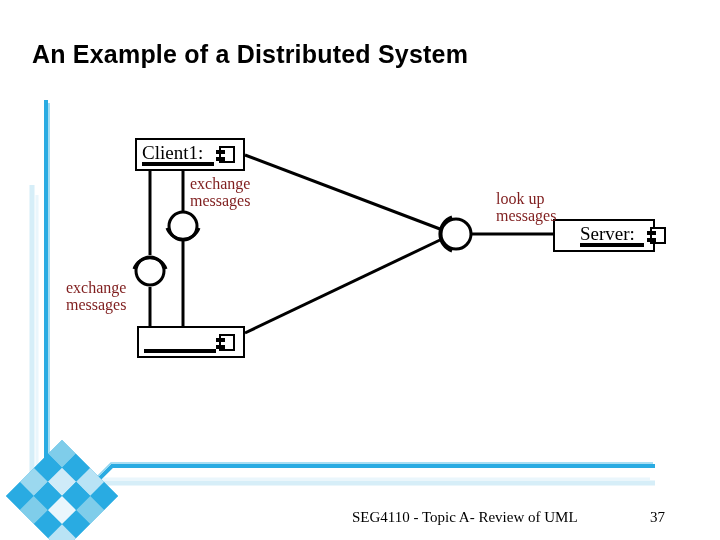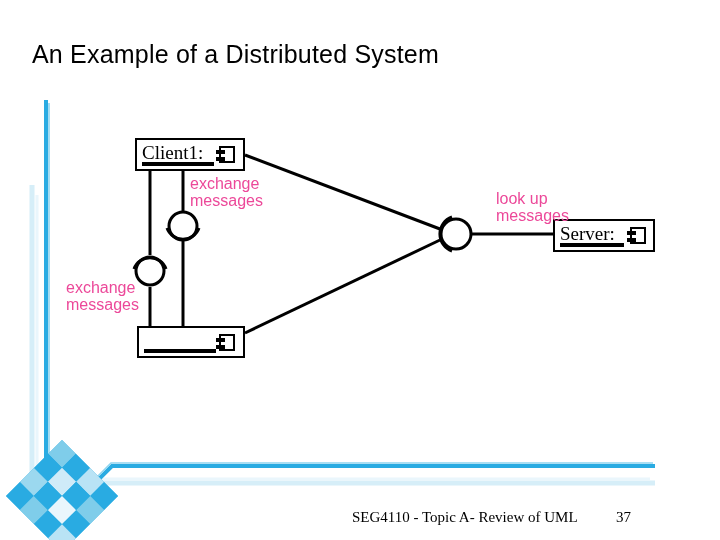--- a/index.html
+++ b/index.html
@@ -18,21 +18,21 @@
   }
 
   
   #slide-title {
     position: absolute;
     left: 32px;
     top: 40px;
     width: 640px;
     font-family: "Liberation Sans", sans-serif;
     font-size: 25px;
-    font-weight: normal;
+    font-weight: bold;
     color: #000000;
     letter-spacing: 0.2px;
     white-space: nowrap;
   }
 
   
   .deco-svg {
     position: absolute;
     left: 0;
     top: 0;
@@ -91,37 +91,37 @@
     height: 4px;
     box-sizing: border-box;
     border: 2px solid #000000;
     background: #ffffff;
   }
   .comp-icon .tab.t1 { top: 2px; }
   .comp-icon .tab.t2 { top: 9px; }
 
   .diagram-text {
     position: absolute;
-    font-family: Liberation Sans, sans-serif;
+    font-family: Liberation Serif, serif;
     font-size: 16px;
     line-height: 17px;
-    color: #ec4899;
+    color: #7f1d1d;
     white-space: nowrap;
   }
 
   
   .footer-text {
     position: absolute;
     font-family: "Liberation Serif", serif;
     font-size: 15px;
     color: #000000;
     white-space: nowrap;
   }
   #footer-center { left: 352px; top: 509px; }
-  #footer-page   { left: 616px; top: 509px; }
+  #footer-page   { left: 650px; top: 509px; }
 </style>
 </head>
 <body>
 
 <div id="slide">
 
   <svg class="deco-svg" viewBox="0 0 720 540" xmlns="http://www.w3.org/2000/svg">
     <defs>
       <clipPath id="diamondClip">
         <polygon points="62,440 118,496 62,552 6,496"></polygon>
@@ -213,21 +213,21 @@
   <div class="node-box" style="left:137px; top:326px; width:108px; height:32px;">
     <div class="node-inner">
       <span class="node-underline" style="bottom:3px; width:72px;"></span>
       <span class="comp-icon" style="left:80px; top:6px;">
         <span class="tab t1"></span>
           <span class="tab t2"></span>
       </span>
     </div>
   </div>
 
-  <div class="node-box" style="left:553px; top:219px; width:102px; height:33px;">
+  <div class="node-box" style="left:553px; top:219px; width:102px; height:33px;padding-left:20px;">
     <div class="node-inner">
       <span class="node-label">Server:</span>
       <span class="node-underline" style="bottom:3px; width:64px;"></span>
       <span class="comp-icon" style="left:75px; top:6px;">
         <span class="tab t1"></span>
           <span class="tab t2"></span>
       </span>
     </div>
   </div>
 

